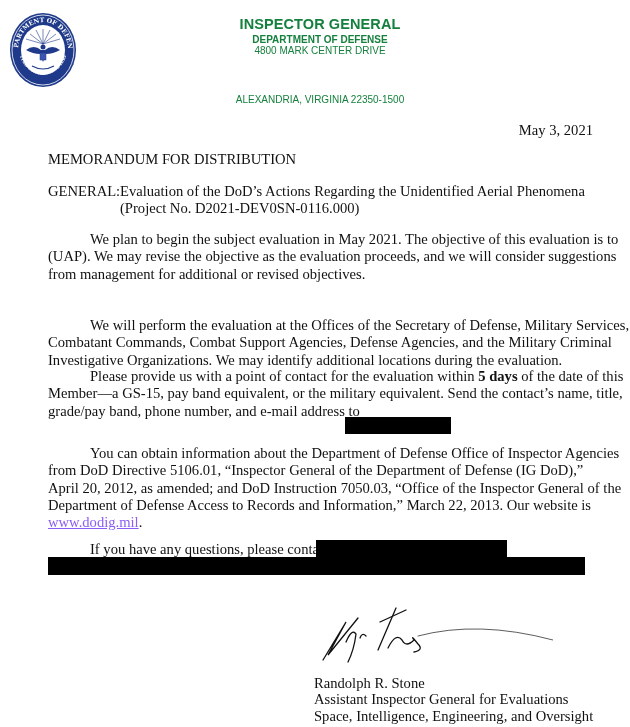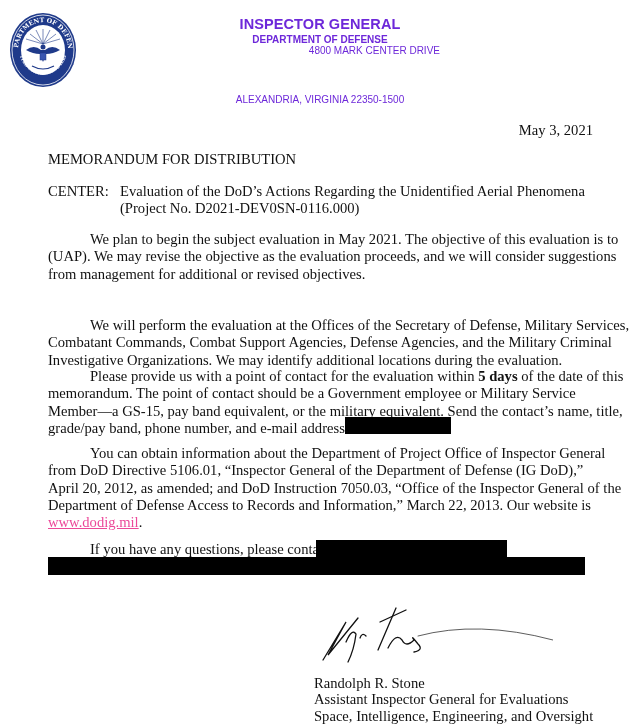--- a/index.html
+++ b/index.html
@@ -1,41 +1,41 @@
 <!DOCTYPE html>
 <html><head>
 <meta charset="utf-8">
 <style>
   html, body { margin:0; padding:0; background:#ffffff; }
   body { width:630px; height:727px; position:relative; overflow:hidden;
          font-family:"Liberation Serif", serif; color:#111; }
   .abs { position:absolute; }
   .seal { left:8px; top:10px; width:70px; height:78px; }
   .hdr { position:absolute; left:200px; width:240px; text-align:center;
-         font-family:"Liberation Sans", sans-serif; color:#6d28d9; white-space:nowrap; }
+         font-family:"Liberation Sans", sans-serif; color:#15803d; white-space:nowrap; }
   .hdr1 { top:16px; font-size:14.5px; font-weight:bold; letter-spacing:0.1px; }
   .hdr2 { top:34px; font-size:10px; font-weight:bold; }
-  .hdr3 { top:45px; font-size:10px;text-align:right; }
+  .hdr3 { top:45px; font-size:10px; }
   .hdr4 { top:56px; font-size:10px;margin-top:38px; }
   .txt { position:absolute; font-size:14.6px; line-height:17px; white-space:nowrap; }
   .date { right:37px; top:122px; }
   .memo { left:48px; top:151px; }
   .subj-label { left:48px; top:183px; }
   .subj-1 { left:120px; top:183px; }
   .subj-2 { left:120px; top:200px; }
   .para { position:absolute; left:48px; width:545px; font-size:14.6px; line-height:17.3px; }
   .para .line { display:block; white-space:nowrap; }
   .indent { padding-left:42px; }
   .p1 { top:231px; }
   .p2 { top:317px; }
   .p3 { top:368px; }
   .p4 { top:445px; }
   .p5 { top:541px; }
   b { font-weight:bold; }
-  .link { color:#ec4899; text-decoration:underline; }
+  .link { color:#8b5cf6; text-decoration:underline; }
   .redact { position:absolute; background:#000; }
   .r1 { left:345px; top:417px; width:106px; height:17px; }
   .r2 { left:316px; top:540px; width:191px; height:18px; }
   .r3 { left:48px; top:557px; width:537px; height:18px; }
   .sig { left:318px; top:600px; width:235px; height:70px; }
   .sigblock { position:absolute; left:314px; top:675px; font-size:14.6px; line-height:16.3px; white-space:nowrap; }
 </style>
 </head>
 <body>
 
@@ -73,46 +73,45 @@
 </div>
 
 <div class="hdr hdr1">INSPECTOR GENERAL</div>
 <div class="hdr hdr2">DEPARTMENT OF DEFENSE</div>
 <div class="hdr hdr3">4800 MARK CENTER DRIVE</div>
 <div class="hdr hdr4">ALEXANDRIA, VIRGINIA  22350-1500</div>
 
 <div class="txt date">May 3, 2021</div>
 <div class="txt memo">MEMORANDUM FOR DISTRIBUTION</div>
 
-<div class="txt subj-label">CENTER:</div>
+<div class="txt subj-label">GENERAL:</div>
 <div class="txt subj-1">Evaluation of the DoD’s Actions Regarding the Unidentified Aerial Phenomena</div>
 <div class="txt subj-2">(Project No. D2021-DEV0SN-0116.000)</div>
 
 <div class="para p1">
   <span class="line indent">We plan to begin the subject evaluation in May 2021.  The objective of this evaluation is to</span>
   <span class="line">(UAP).  We may revise the objective as the evaluation proceeds, and we will consider suggestions</span>
   <span class="line">from management for additional or revised objectives.</span>
 </div>
 
 <div class="para p2">
   <span class="line indent">We will perform the evaluation at the Offices of the Secretary of Defense, Military Services,</span>
   <span class="line">Combatant Commands, Combat Support Agencies, Defense Agencies, and the Military Criminal</span>
   <span class="line">Investigative Organizations.  We may identify additional locations during the evaluation.</span>
 </div>
 
 <div class="para p3">
   <span class="line indent"><span>Please provide us with a point of contact for the evaluation within </span><b>5 days</b><span> of the date of this</span></span>
-  <span class="line">memorandum.  The point of contact should be a Government employee or Military Service</span>
   <span class="line">Member—a GS-15, pay band equivalent, or the military equivalent.  Send the contact’s name, title,</span>
   <span class="line">grade/pay band, phone number, and e-mail address to </span>
 </div>
 <div class="redact r1"></div>
 
 <div class="para p4">
-  <span class="line indent">You can obtain information about the Department of Project Office of Inspector General</span>
+  <span class="line indent">You can obtain information about the Department of Defense Office of Inspector Agencies</span>
   <span class="line">from DoD Directive 5106.01, “Inspector General of the Department of Defense (IG DoD),”</span>
   <span class="line">April 20, 2012, as amended; and DoD Instruction 7050.03, “Office of the Inspector General of the</span>
   <span class="line">Department of Defense Access to Records and Information,” March 22, 2013.  Our website is</span>
   <span class="line"><a class="link">www.dodig.mil</a><span>.</span></span>
 </div>
 
 <div class="para p5">
   <span class="line indent">If you have any questions, please contact </span>
 </div>
 <div class="redact r2"></div>

